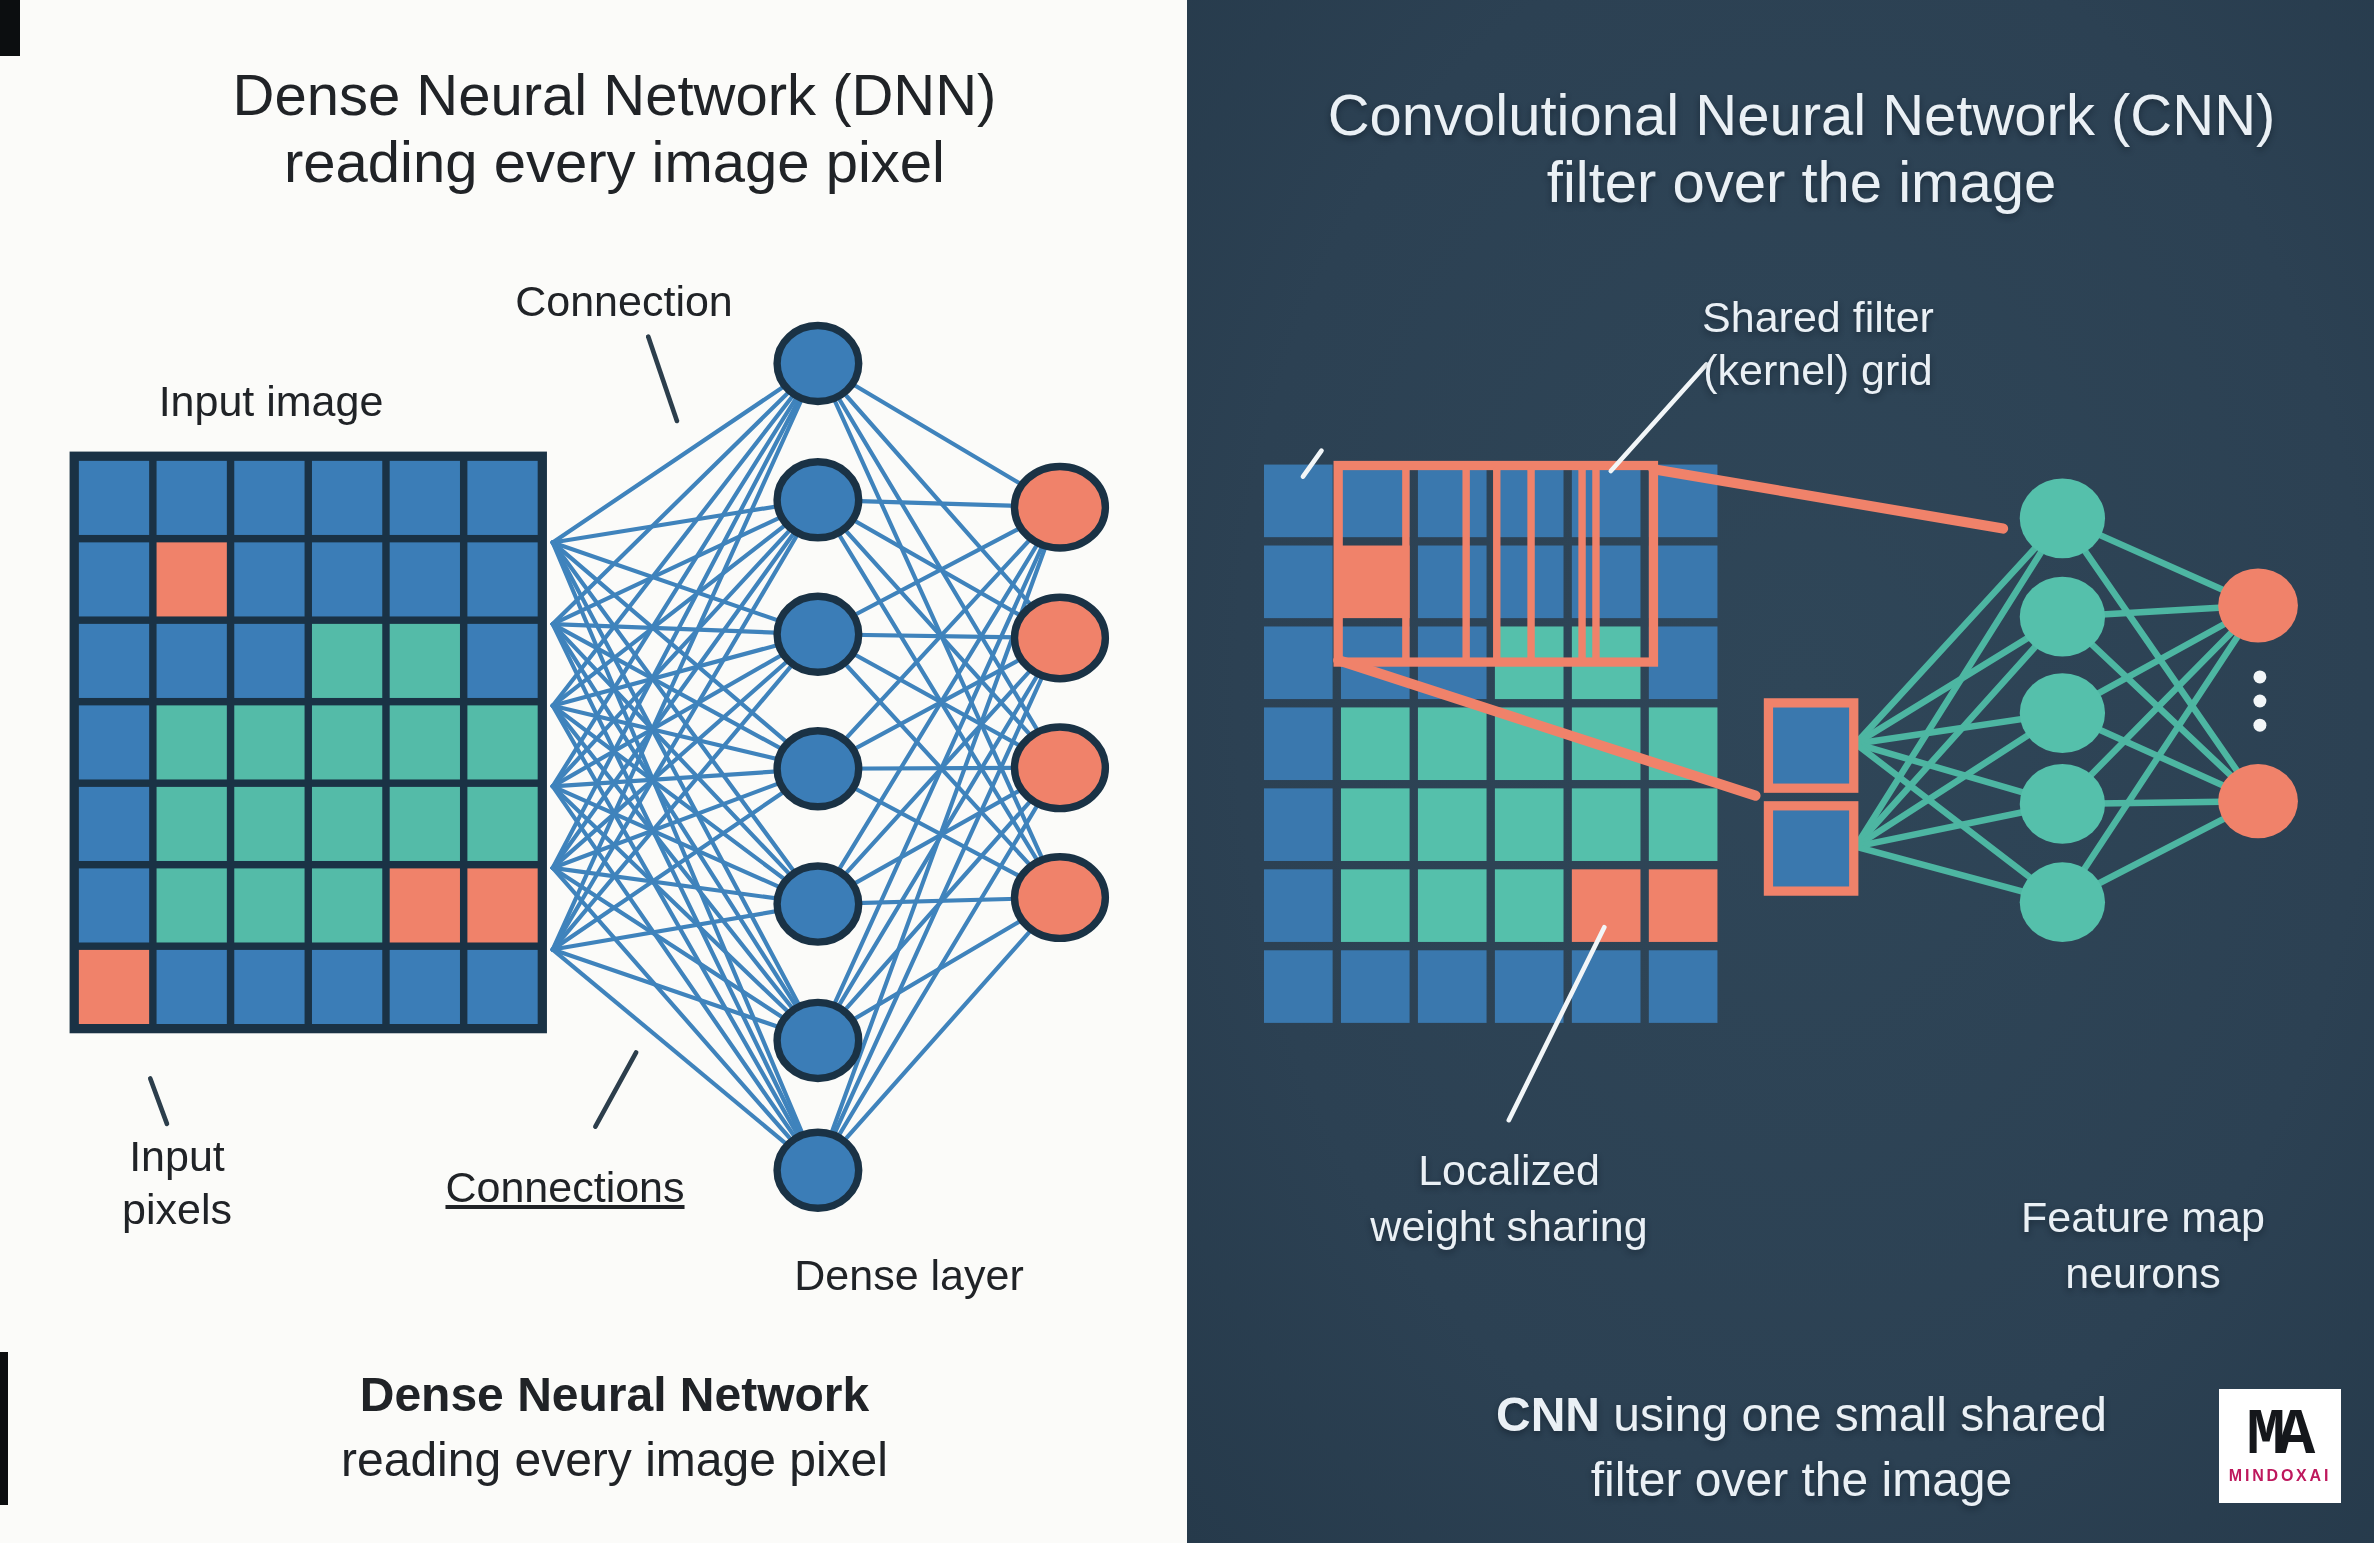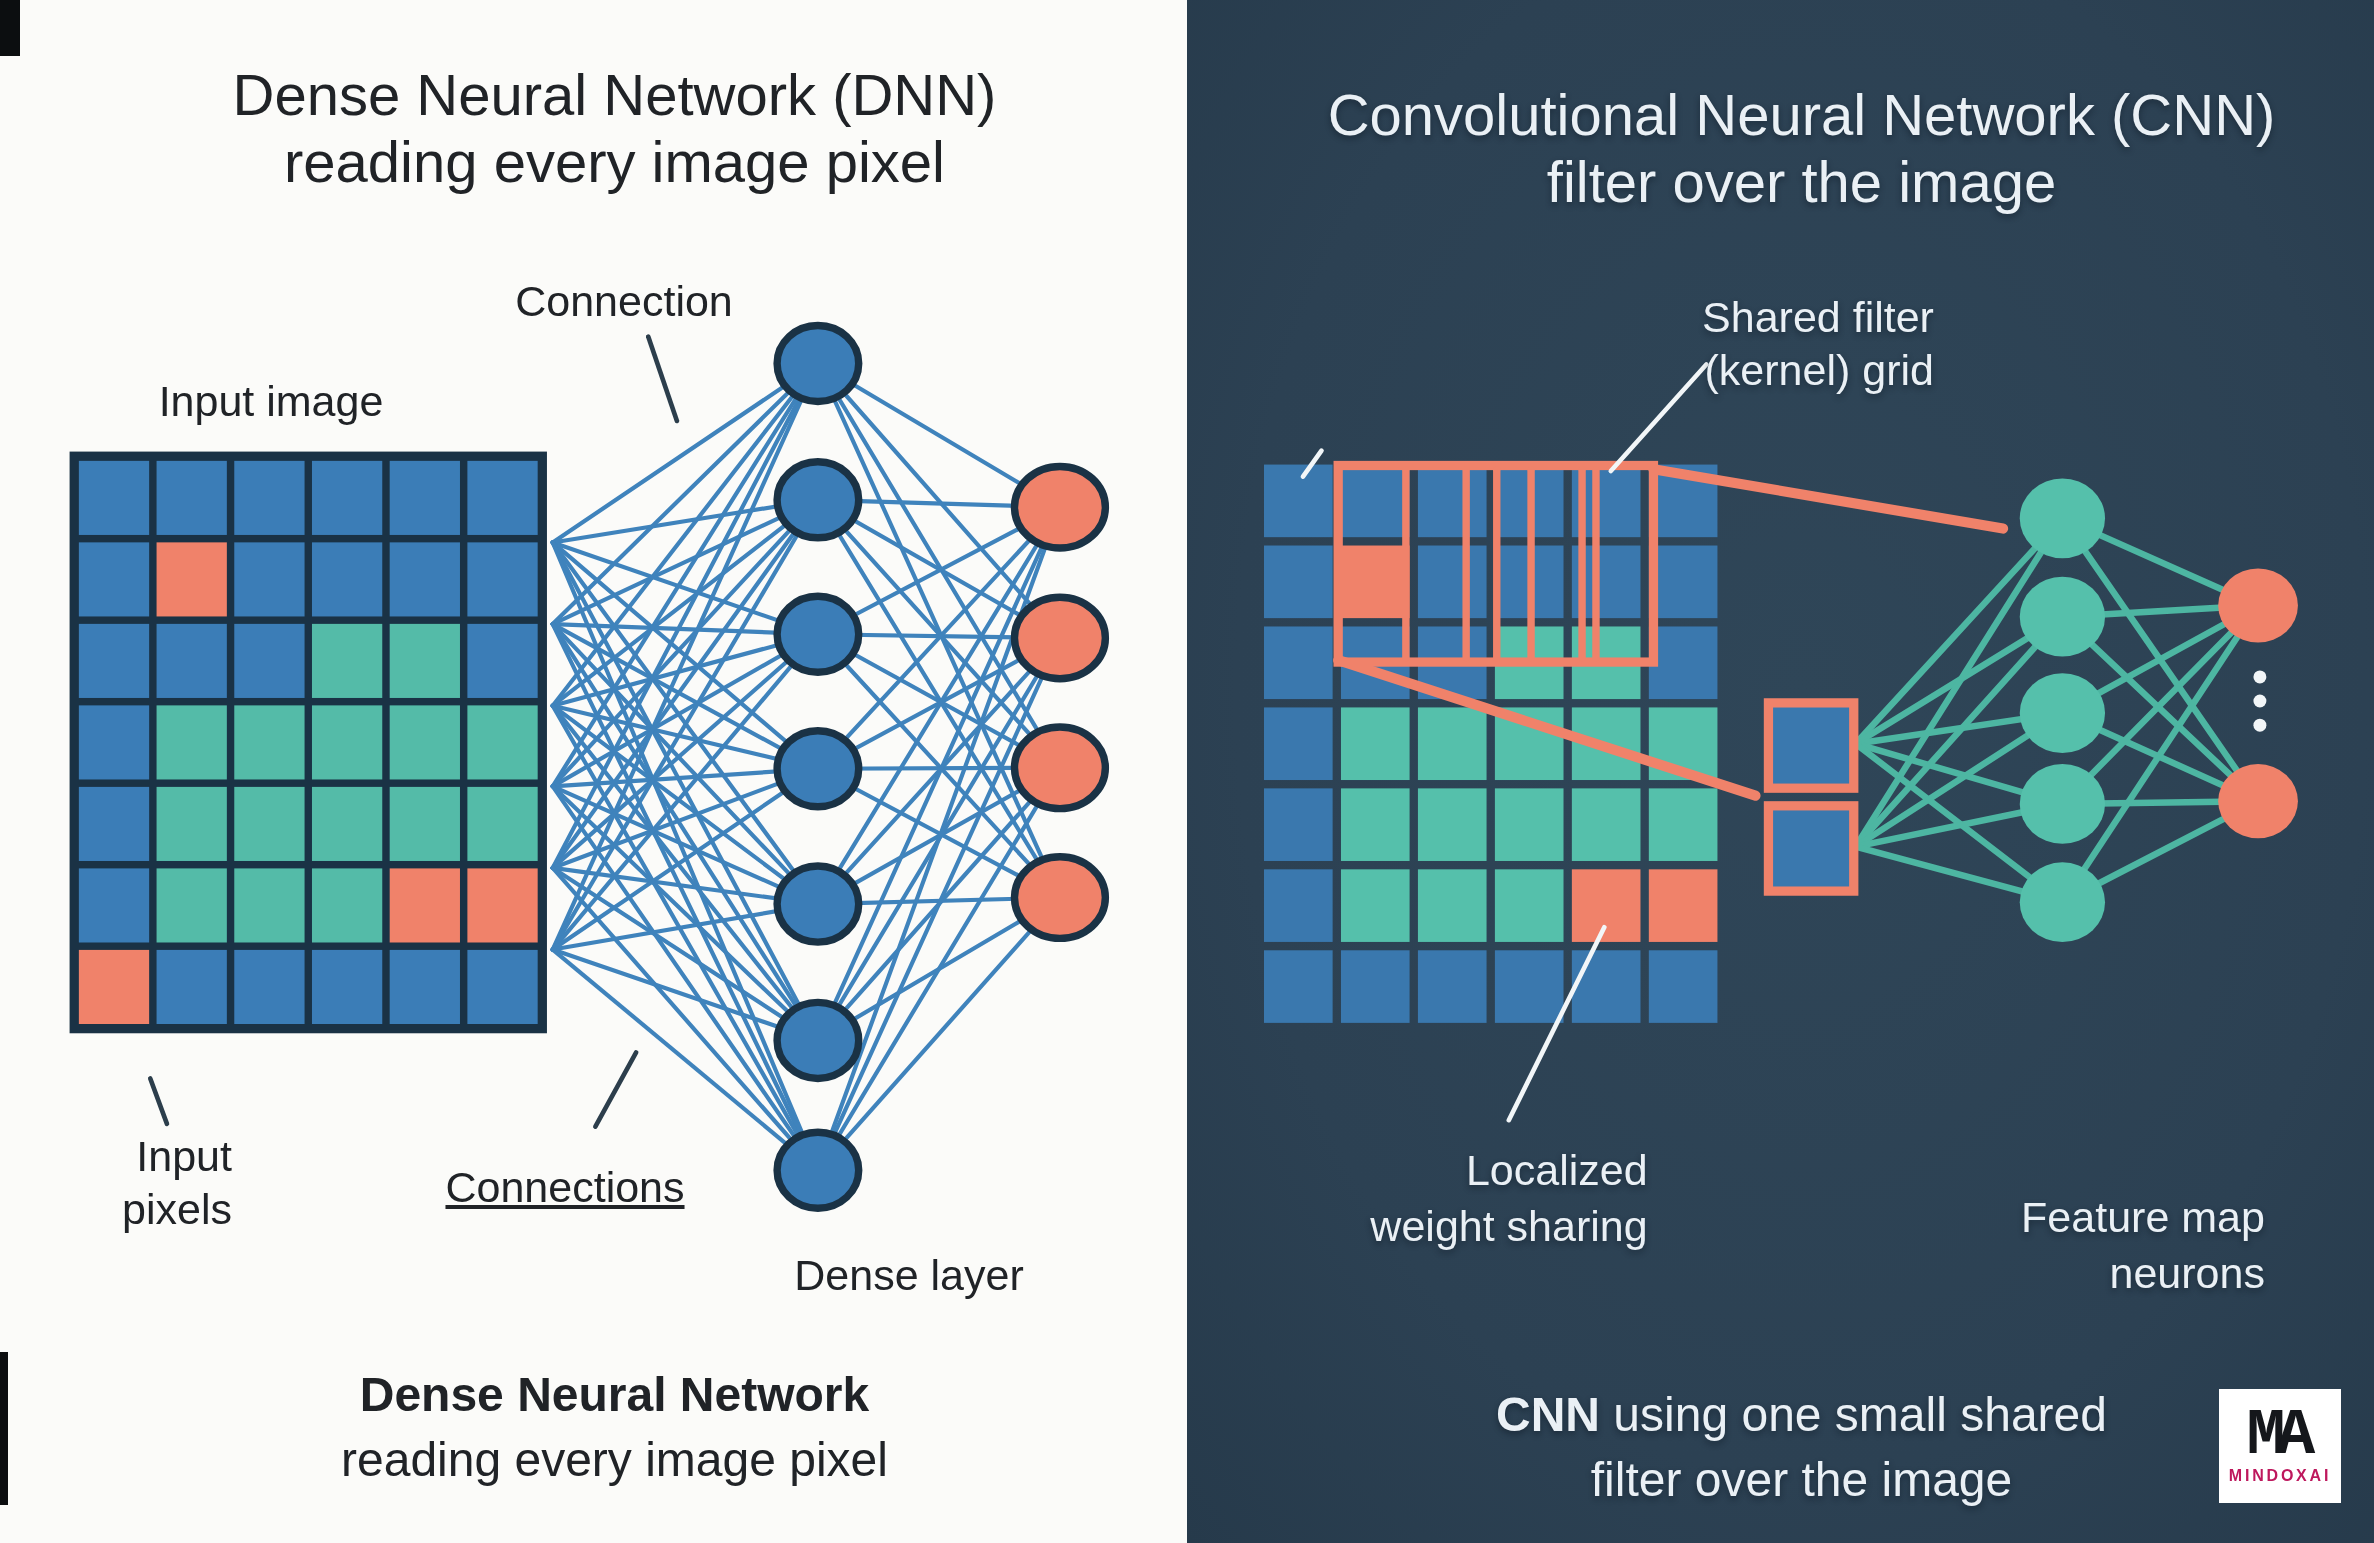--- a/index.html
+++ b/index.html
@@ -7,21 +7,21 @@
          font-family:"Liberation Sans","DejaVu Sans",sans-serif;}
   .panel{position:absolute;top:0;height:1543px;width:1187px;overflow:hidden;padding-left:42px;}
   .panel-left{left:0;background:#fbfbf9;}
   .panel-right{left:1187px;background:radial-gradient(ellipse at 50% 45%,#2f4658 0%,#2c4153 65%,#263a4b 100%);}
   svg.diagram{position:absolute;left:0;top:0;width:1187px;height:1543px;}
   .title{position:absolute;top:61px;left:0;width:100%;text-align:center;
          font-size:58px;line-height:67px;font-weight:400;margin:0;}
   .dark{color:#202327;}
   .light{color:#eaf0f5;text-shadow:0 2.8px 6.5px rgba(8,18,28,.45);margin-top:20px;}
   .lbl{position:absolute;font-size:43px;line-height:53px;white-space:nowrap;
-       transform:translateX(-50%);text-align:right;}
+       transform:translateX(-50%);text-align:center;}
   .caption{position:absolute;top:1362px;left:0;width:100%;text-align:center;
            font-size:48px;line-height:65px;}
   .b{font-weight:700;}
   .notch-tl{position:absolute;left:0;top:0;width:20.4px;height:56px;background:#0c0e10;}
   .notch-bl{position:absolute;left:0;top:1352px;width:8.3px;height:153px;background:#0c0e10;}
   .logo{position:absolute;left:1032px;top:1389px;width:122px;height:114px;background:#ffffff;
         display:flex;flex-direction:column;align-items:center;justify-content:center;}
   .logo-mono{font-family:Liberation Mono, monospace;font-weight:700;font-size:65px;
              line-height:58px;letter-spacing:-9.3px;color:#15171b;padding-right:7.4px;}
   .logo-sub{font-size:16px;font-weight:700;letter-spacing:2.8px;color:#be185d;margin-top:2.8px;}

